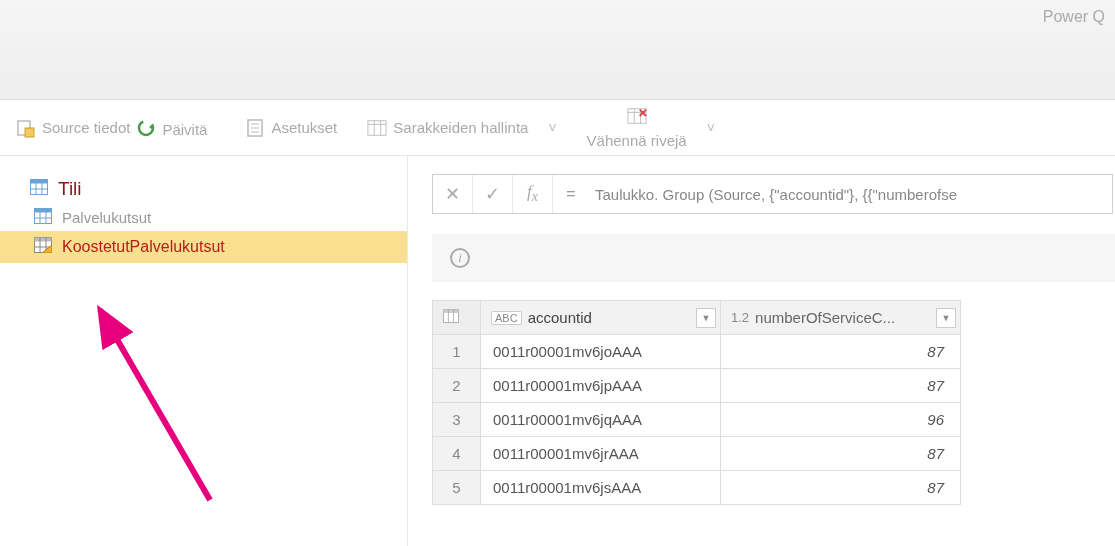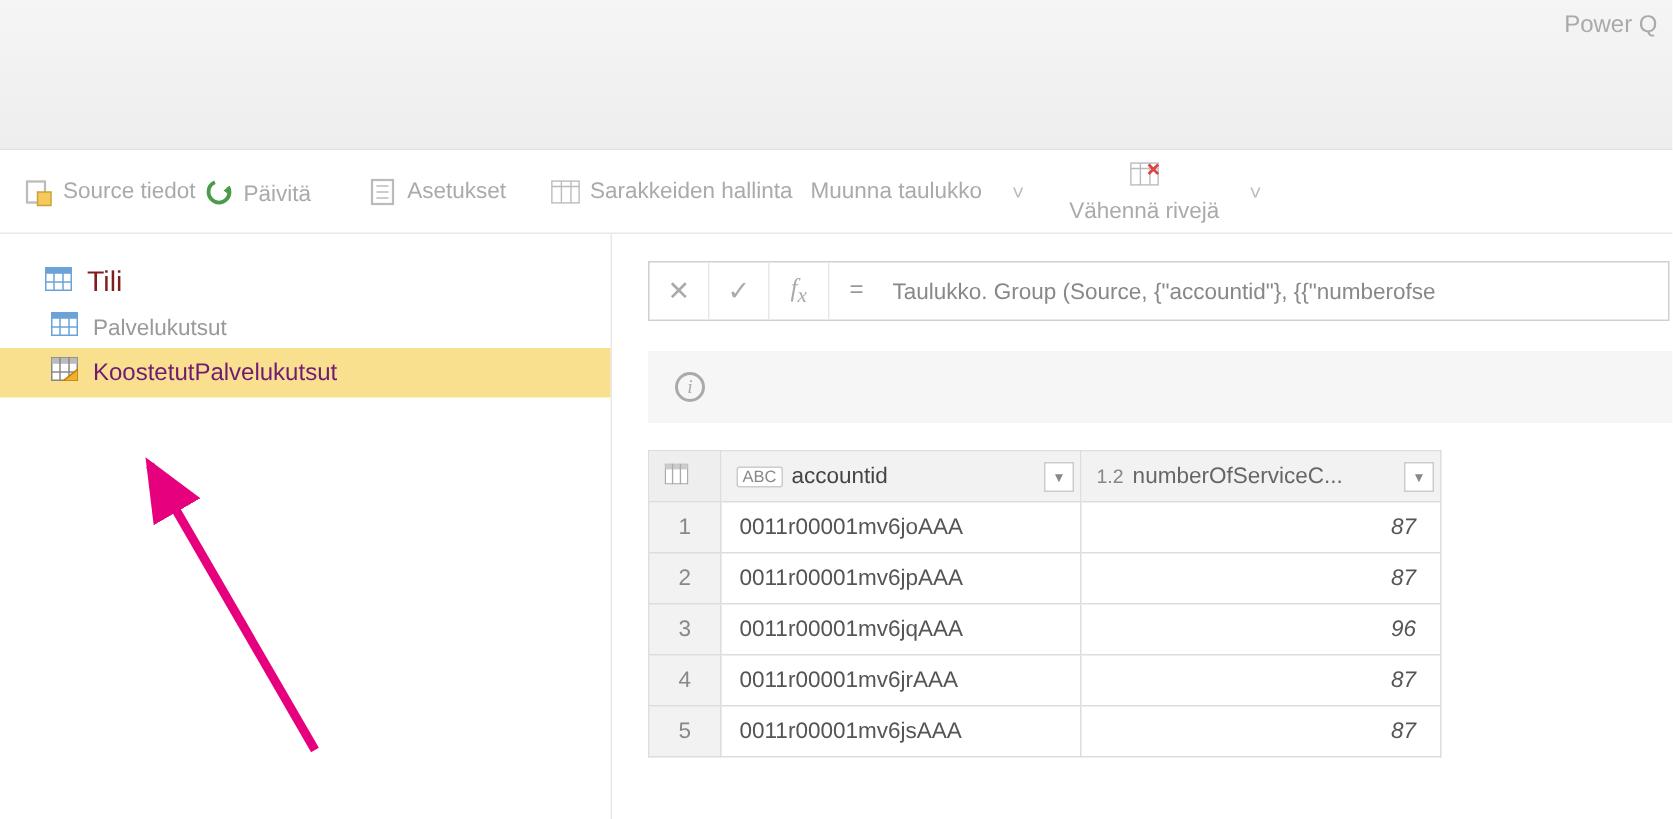--- a/index.html
+++ b/index.html
@@ -85,21 +85,21 @@
       font-size: 19px;
       padding-left: 30px;
       color: #7f1d1d;
     }
     .query-item.sub-q {
       color: #999;
       font-size: 15px;
     }
     .query-item.selected {
       background: #f8e08e;
-      color: #701a75;
+      color: #b91c1c;
       font-size: 16px;
       padding-top: 6px;
       padding-bottom: 6px;
     }
     .table-icon-sm {
       width: 18px;
       height: 16px;
     }
     .content {
       flex: 1;
@@ -279,23 +279,20 @@
   <div class="tb-item" style="margin-left:10px;justify-content:flex-end;">
     <span class="tb-icon">
       <svg width="22" height="20" viewBox="0 0 22 20">
           <rect x="1" y="2" width="20" height="16" fill="none" stroke="#bbb"></rect>
           <line x1="1" y1="6" x2="21" y2="6" stroke="#bbb"></line>
           <line x1="8" y1="2" x2="8" y2="18" stroke="#bbb"></line>
           <line x1="15" y1="2" x2="15" y2="18" stroke="#bbb"></line>
         </svg>
     </span>
     <span>Sarakkeiden hallinta</span>
-  </div>
-  <div class="tb-item" style="margin-left:-8px;">
-    <span>Muunna taulukko</span>
   </div>
   <span class="chevron">˅</span>
   <div class="tb-item" style="margin-left:10px;flex-direction:column;">
     <span class="tb-icon">
       <svg width="22" height="20" viewBox="0 0 22 20">
           <rect x="1" y="2" width="20" height="16" fill="none" stroke="#bbb"></rect>
           <line x1="1" y1="6" x2="21" y2="6" stroke="#bbb"></line>
           <line x1="8" y1="2" x2="8" y2="18" stroke="#bbb"></line>
           <line x1="15" y1="2" x2="15" y2="18" stroke="#bbb"></line>
           <line x1="14" y1="3" x2="21" y2="10" stroke="#d44" stroke-width="2"></line>

